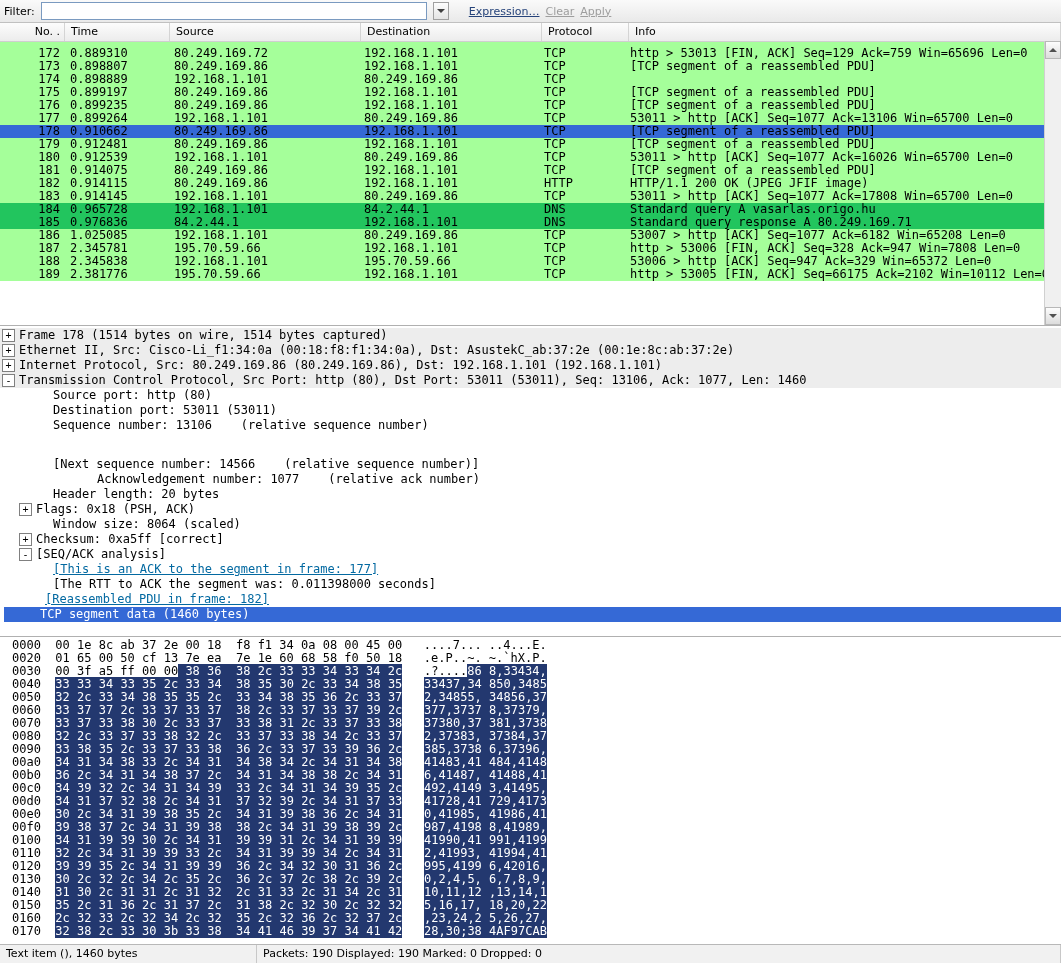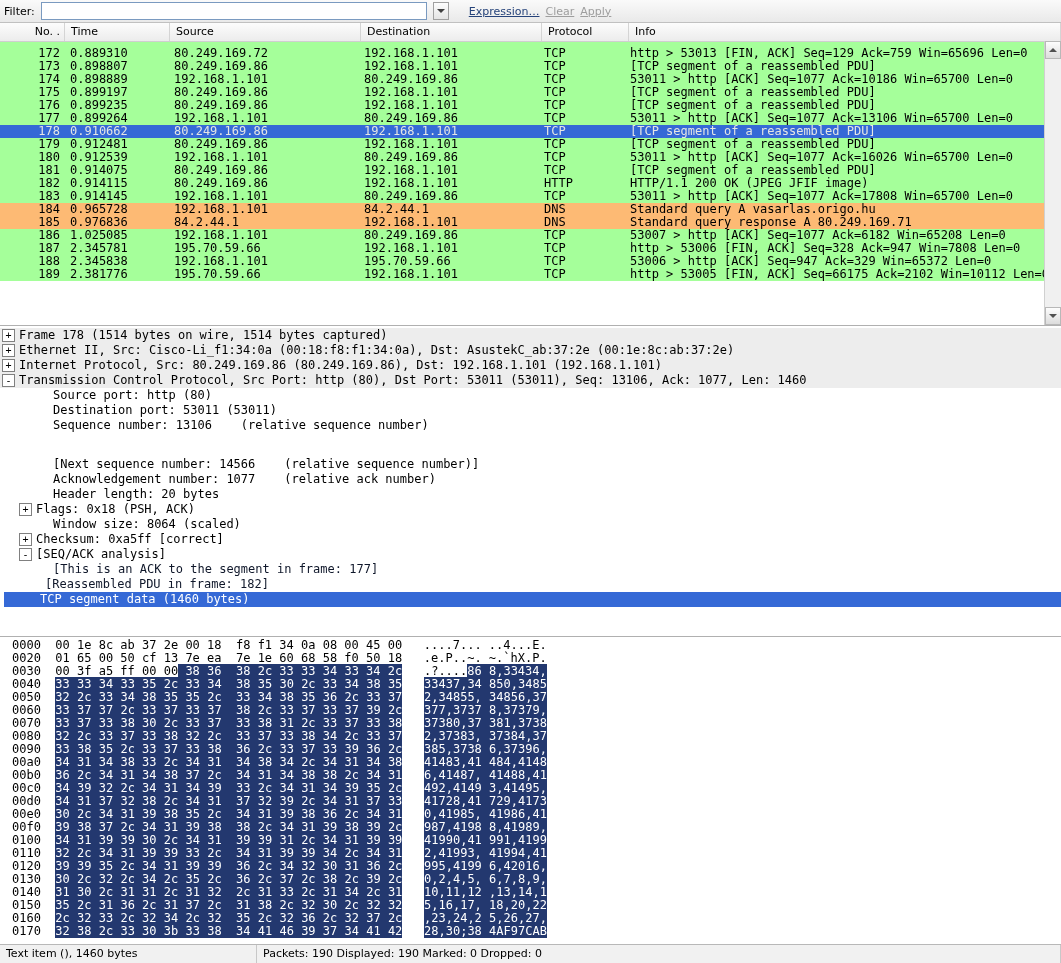--- a/index.html
+++ b/index.html
@@ -20,34 +20,34 @@
   .rows{flex:1;overflow-y:auto;overflow-x:hidden}
   .row{display:flex;height:13px;line-height:13px;white-space:nowrap}
   .row .c{padding:0 6px 0 6px;overflow:hidden}
   .c0{width:54px;text-align:right;padding-right:4px!important}
   .c1{width:92px}
   .c2{width:178px}
   .c3{width:168px}
   .c4{width:74px}
   .c5{flex:1}
   .bg-g{background:#A5FF9A}
-  .bg-dns{background:#fdba74}
-  .bg-sel{background:#3569D6;color:#e5e5e5}
+  .bg-dns{background:#22c55e}
+  .bg-sel{background:#3569D6;color:#000000}
   .scrollstub{position:absolute;right:0;top:18px;bottom:0;width:16px;background:#f0f0f0;border-left:1px solid #d0d0d0}
   .scrollstub .btn{height:16px;background:linear-gradient(#fdfdfd,#dcdcdc);border:1px solid #b8b8b8;display:flex;align-items:center;justify-content:center}
   .scrollstub .track{position:absolute;top:17px;bottom:17px;left:0;right:0}
   .scrollstub .thumb{position:absolute;left:1px;right:1px;background:linear-gradient(#eaeaea,#cfcfcf);border:1px solid #a8a8a8;border-radius:1px}
   
   .details{flex:0 0 310px;overflow:auto;border-bottom:1px solid #b0b0b0;background:#fff}
   .tree{padding:2px 0 2px 0}
   .tnode{display:flex;align-items:flex-start;line-height:15px;padding-left:2px}
   .tw{width:11px;height:11px;border:1px solid #808080;margin:1px 4px 0 0;display:flex;align-items:center;justify-content:center;font-family:monospace;font-size:10px;line-height:9px;background:#fff;flex:0 0 11px}
   .twnone{width:13px;flex:0 0 13px;margin-right:4px}
   .tnode .txt{white-space:pre}
-  .txt.link{color:#0f172a;}
+  .txt.link{color:#0369a1;text-decoration:underline}
   .sel-node{background:#3569D6;color:#fff}
   .shade{background:#ededed}
   
   .hex{flex:1;overflow:auto;padding:2px 4px 0 12px;background:#fff}
   .hexline{white-space:pre;line-height:13px}
   .hexline .sel{background:#23386f;color:#fff}
   
   .status{display:flex;height:18px;border-top:1px solid #b8b8b8;background:#f1f1f1}
   .status .cell{border-right:1px solid #c8c8c8;padding:2px 6px 0 6px;font-size:11px;white-space:nowrap}
 </style>
@@ -96,21 +96,20 @@
           <div class="c c3">192.168.1.101</div>
           <div class="c c4">TCP</div>
           <div class="c c5">[TCP segment of a reassembled PDU]</div>
         </div>
         <div class="row bg-g">
           <div class="c c0">174</div>
           <div class="c c1">0.898889</div>
           <div class="c c2">192.168.1.101</div>
           <div class="c c3">80.249.169.86</div>
           <div class="c c4">TCP</div>
-          <div class="c c5">53011 &gt; http [ACK] Seq=1077 Ack=10186 Win=65700 Len=0</div>
         </div>
         <div class="row bg-g">
           <div class="c c0">175</div>
           <div class="c c1">0.899197</div>
           <div class="c c2">80.249.169.86</div>
           <div class="c c3">192.168.1.101</div>
           <div class="c c4">TCP</div>
           <div class="c c5">[TCP segment of a reassembled PDU]</div>
         </div>
         <div class="row bg-g">
@@ -270,21 +269,21 @@
           <span class="txt">Destination port: 53011 (53011)</span>
         </div>
         <div class="tnode" style="padding-left: 36px;">
           <div class="twnone"></div>
           <span class="txt">Sequence number: 13106    (relative sequence number)</span>
         </div>
         <div class="tnode" style="padding-left: 36px; margin-top: 24px;">
           <div class="twnone"></div>
           <span class="txt">[Next sequence number: 14566    (relative sequence number)]</span>
         </div>
-        <div class="tnode" style="padding-left: 36px;">
+        <div class="tnode" style="padding-left: 36px; margin-left: 44px;">
           <div class="twnone"></div>
           <span class="txt">Acknowledgement number: 1077    (relative ack number)</span>
         </div>
         <div class="tnode" style="padding-left: 36px;">
           <div class="twnone"></div>
           <span class="txt">Header length: 20 bytes</span>
         </div>
         <div class="tnode" style="padding-left: 19px;">
           <div class="tw">+</div>
           <span class="txt">Flags: 0x18 (PSH, ACK)</span>
@@ -297,20 +296,24 @@
           <div class="tw">+</div>
           <span class="txt">Checksum: 0xa5ff [correct]</span>
         </div>
         <div class="tnode" style="padding-left: 19px;">
           <div class="tw">-</div>
           <span class="txt">[SEQ/ACK analysis]</span>
         </div>
         <div class="tnode" style="padding-left: 36px;">
           <div class="twnone"></div>
           <span class="txt link">[This is an ACK to the segment in frame: 177]</span>
+        </div>
+        <div class="tnode" style="padding-left: 36px;">
+          <div class="twnone"></div>
+          <span class="txt">[The RTT to ACK the segment was: 0.011398000 seconds]</span>
         </div>
         <div class="tnode" style="padding-left: 28px;">
           <div class="twnone"></div>
           <span class="txt link">[Reassembled PDU in frame: 182]</span>
         </div>
         <div class="tnode sel-node" style="padding-left: 0px; margin-left: 4px;">
           <span class="txt" style="padding-left: 36px; display: inline-block; width: 100%; box-sizing: border-box;">TCP segment data (1460 bytes)</span>
         </div>
       </div>
   </div>

